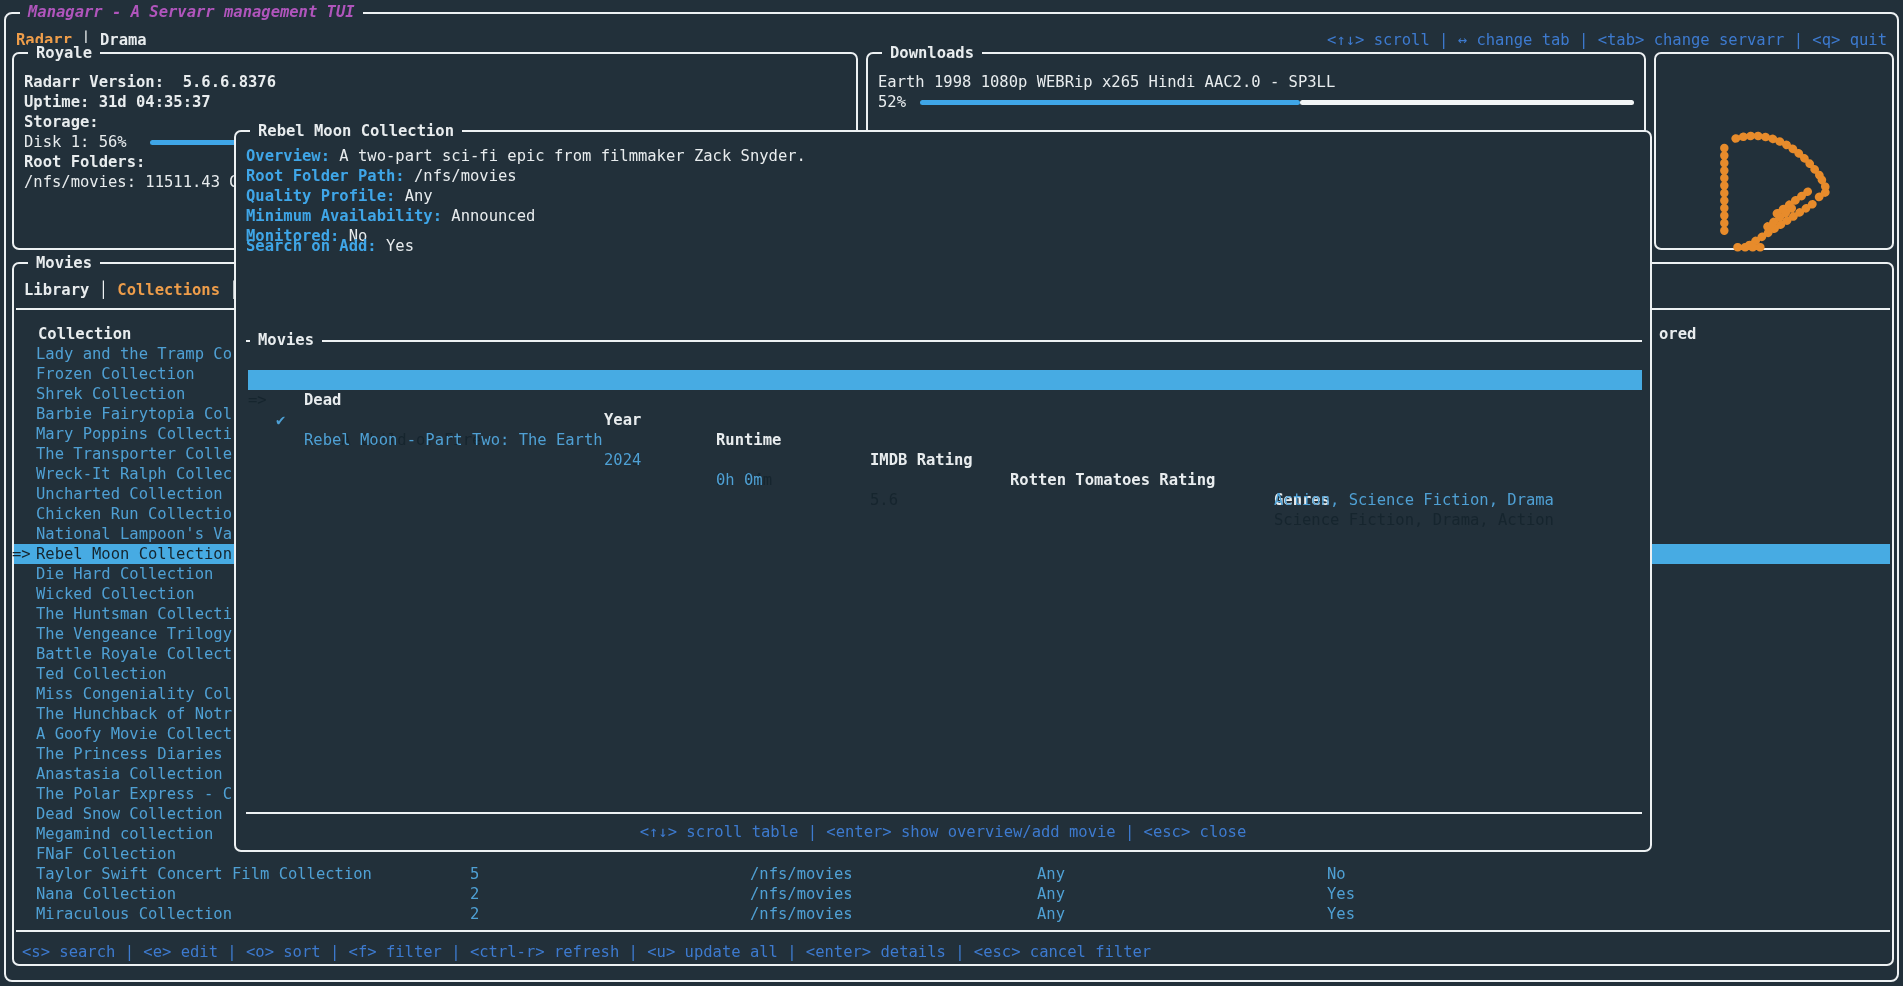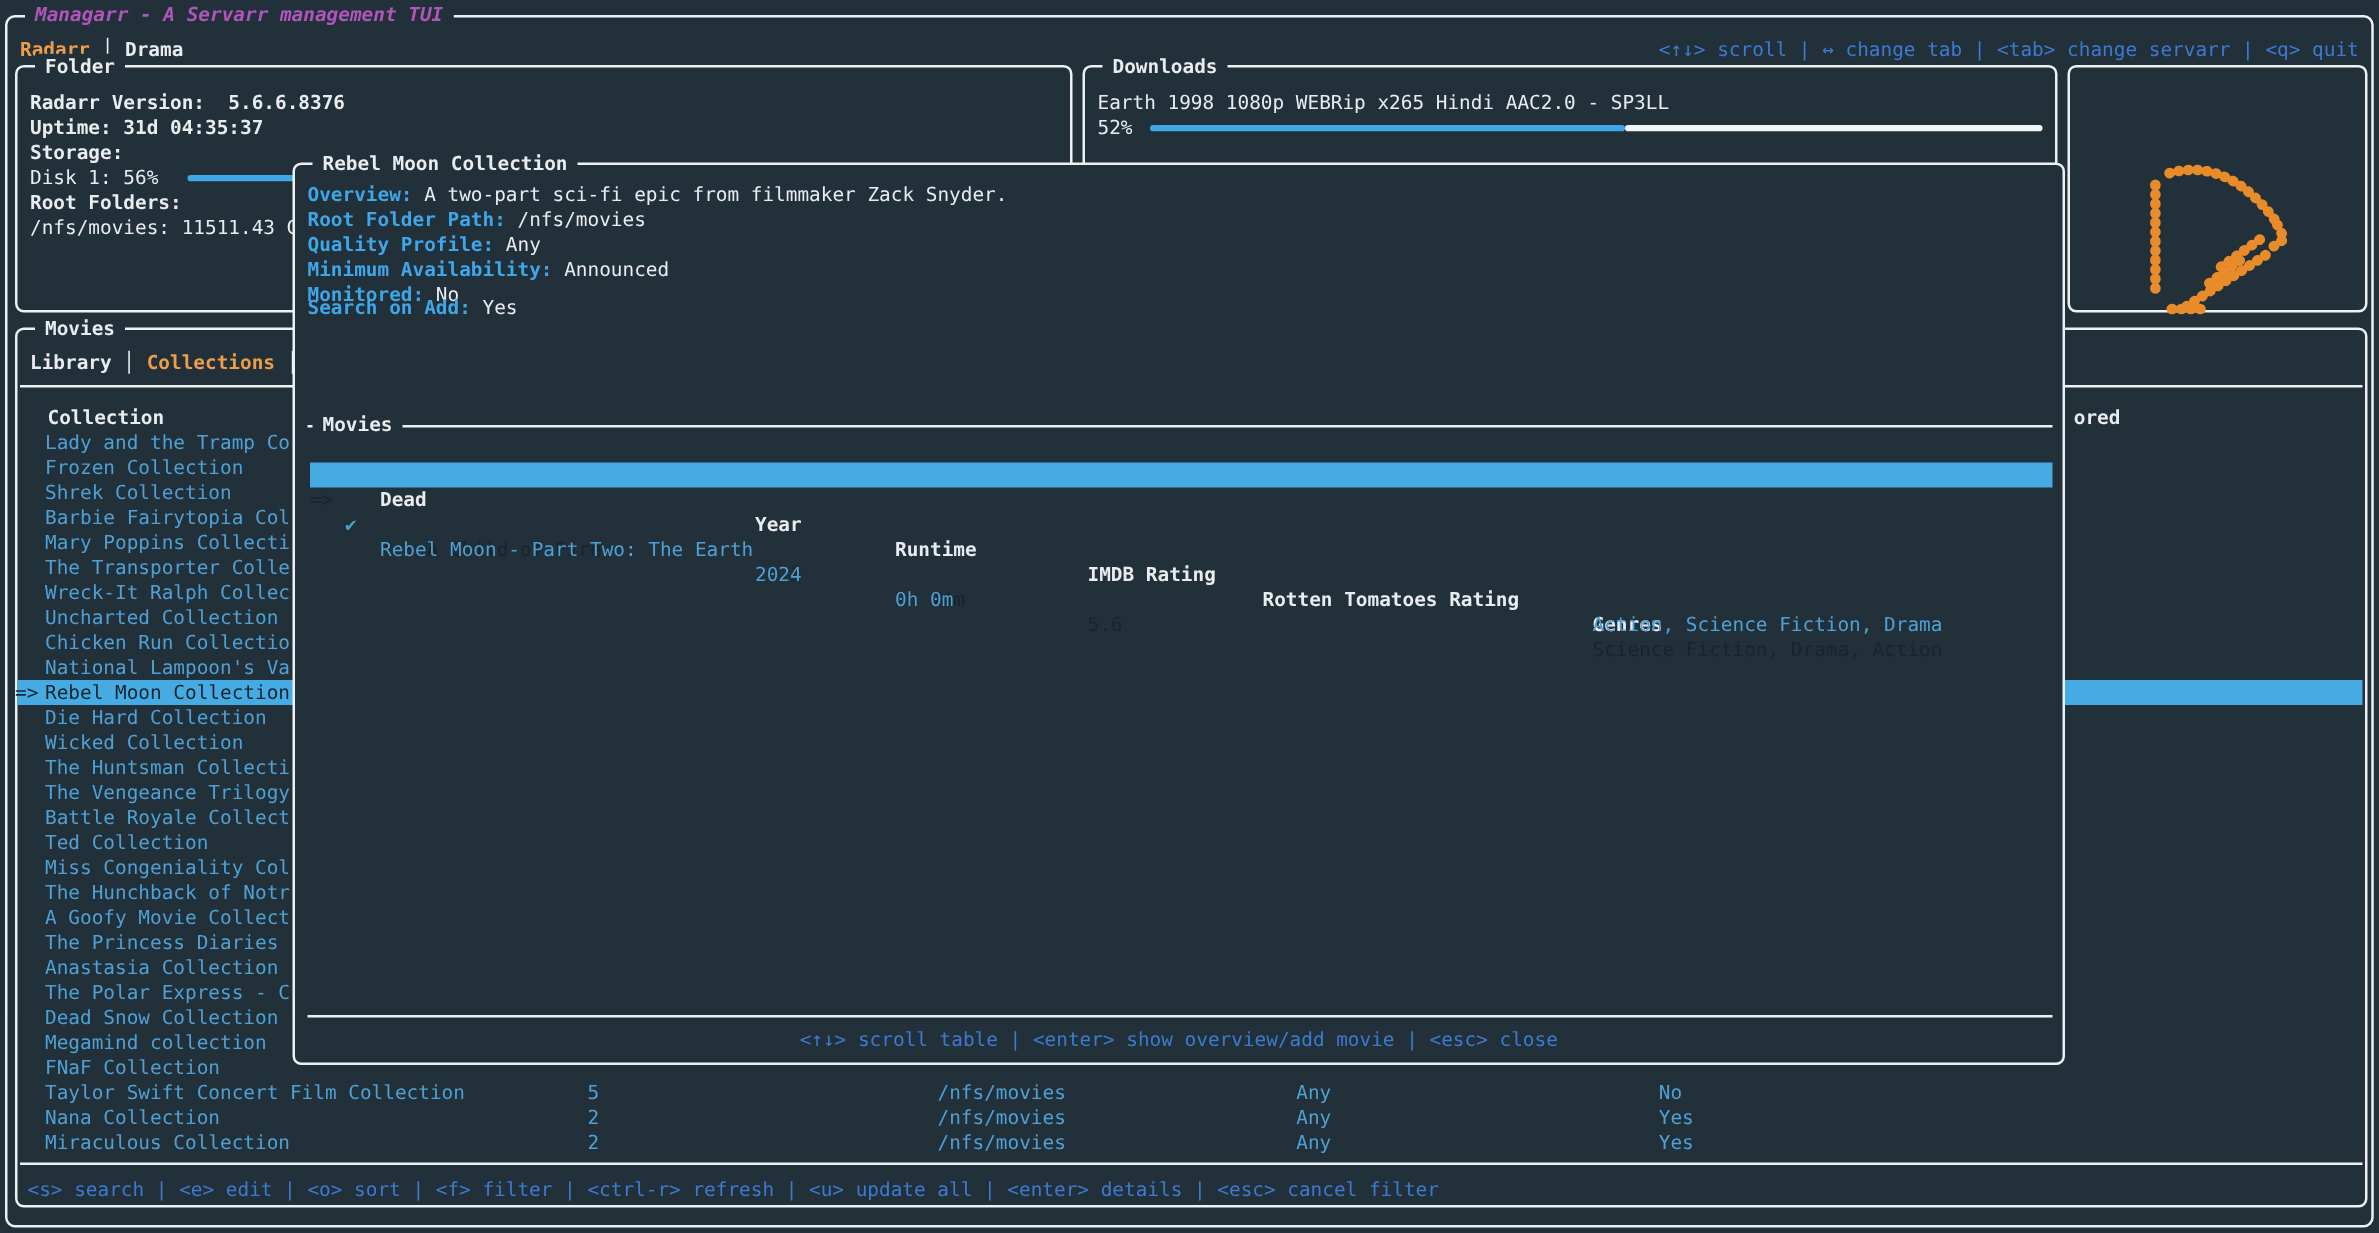--- a/index.html
+++ b/index.html
@@ -61,21 +61,21 @@
 
 
 
 <div class="frame"></div>
 <div class="apptitle">Managarr - A Servarr management TUI</div>
 <div class="tabs-top"><span class="tab-active">Radarr</span><span class="vsep"> │ </span><span class="tab-idle">Drama</span></div>
 <div class="tophelp">&lt;↑↓&gt; scroll | ↔ change tab | &lt;tab&gt; change servarr | &lt;q&gt; quit</div>
 
 
 <div class="panel" style="left:12px;top:52px;width:846px;height:198px;">
-  <div class="ptitle" style="left:14px;">Folder</div>
+  <div class="ptitle" style="left:14px;">Royale</div>
   <div class="row b" style="left:10px;top:18px;"><span>Radarr Version:</span><span>  </span><span>5.6.6.8376</span></div>
   <div class="row b" style="left:10px;top:38px;"><span>Uptime:</span><span> </span><span>31d 04:35:37</span></div>
   <div class="row b" style="left:10px;top:58px;">Storage:</div>
   <div class="row" style="left:10px;top:78px;"><span>Disk 1:</span><span> </span><span>56%</span></div>
   <div class="bar" style="left:136px;top:86px;width:392px;background:var(--bar-blue);"></div>
   <div class="row b" style="left:10px;top:98px;">Root Folders:</div>
   <div class="row" style="left:10px;top:118px;"><span>/nfs/movies:</span><span> </span><span>11511.43 GB</span></div>
 </div>
 
 

